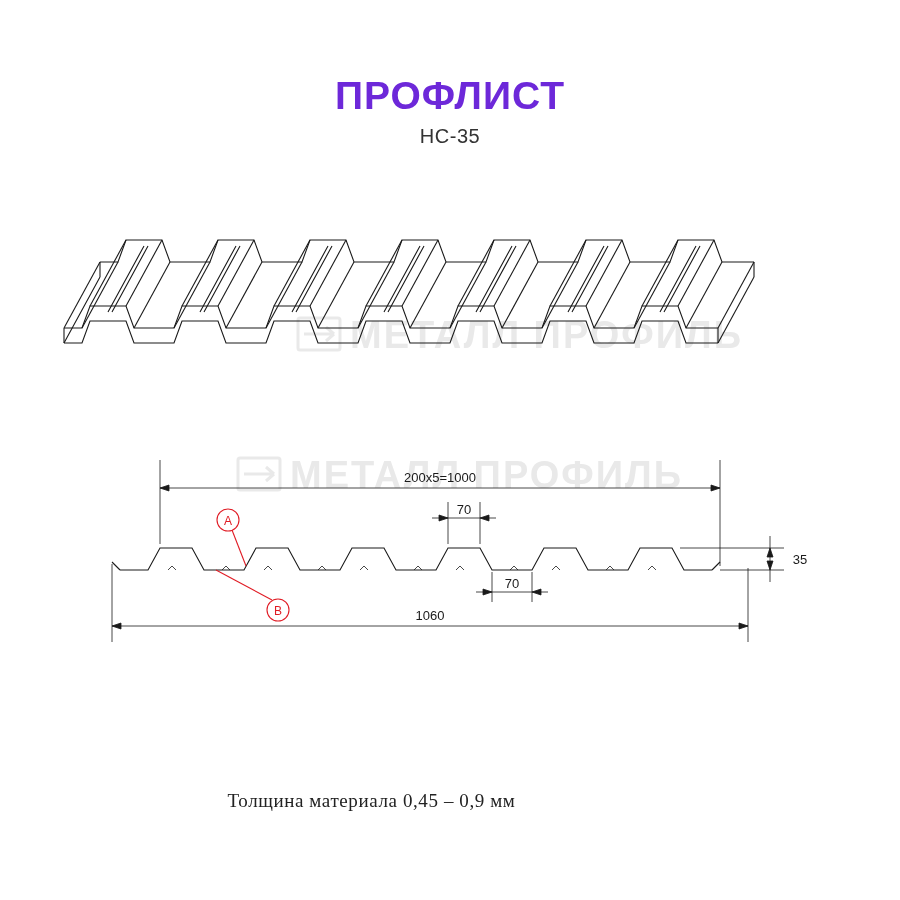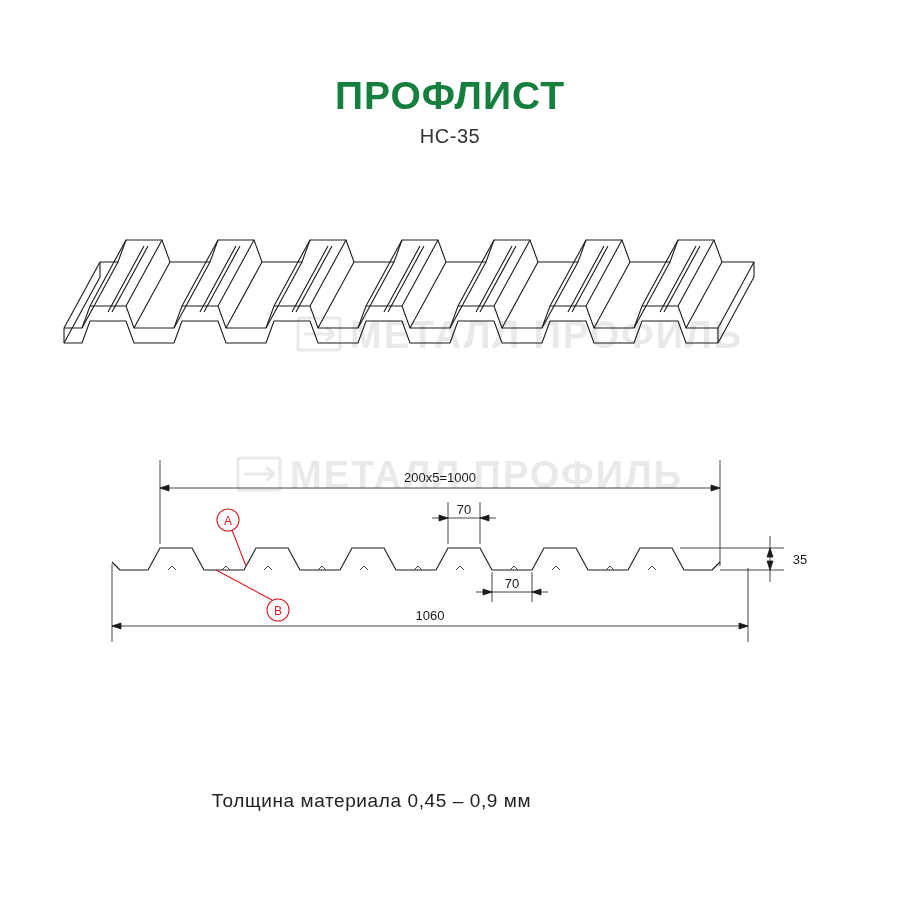--- a/index.html
+++ b/index.html
@@ -24,21 +24,21 @@
     position: absolute;
     top: 76px;
     left: 0;
     width: 900px;
     text-align: center;
   }
   .title {
     font-size: 39px;
     font-weight: bold;
     letter-spacing: 1px;
-    color: #15803d;
+    color: #6d28d9;
     line-height: 1.05;
   }
   .subtitle {
     margin-top: 8px;
     font-size: 20px;
     color: #333;
     letter-spacing: 0.5px;
   }
   
   .iso-wrap {
@@ -54,20 +54,21 @@
     left: 40px;
     width: 820px;
     height: 260px;
   }
   .footer {
     position: absolute;
     top: 790px;
     left: 0;
     width: 743px;
     text-align: center;
+    font-family: Liberation Serif, serif;
   }
   .footer-text {
     font-size: 19px;
     color: #222;
     letter-spacing: 0.6px;
   }
   svg { display: block; }
   .wm {
     fill: #e9e9e9;
     font-family: "Liberation Sans", sans-serif;

